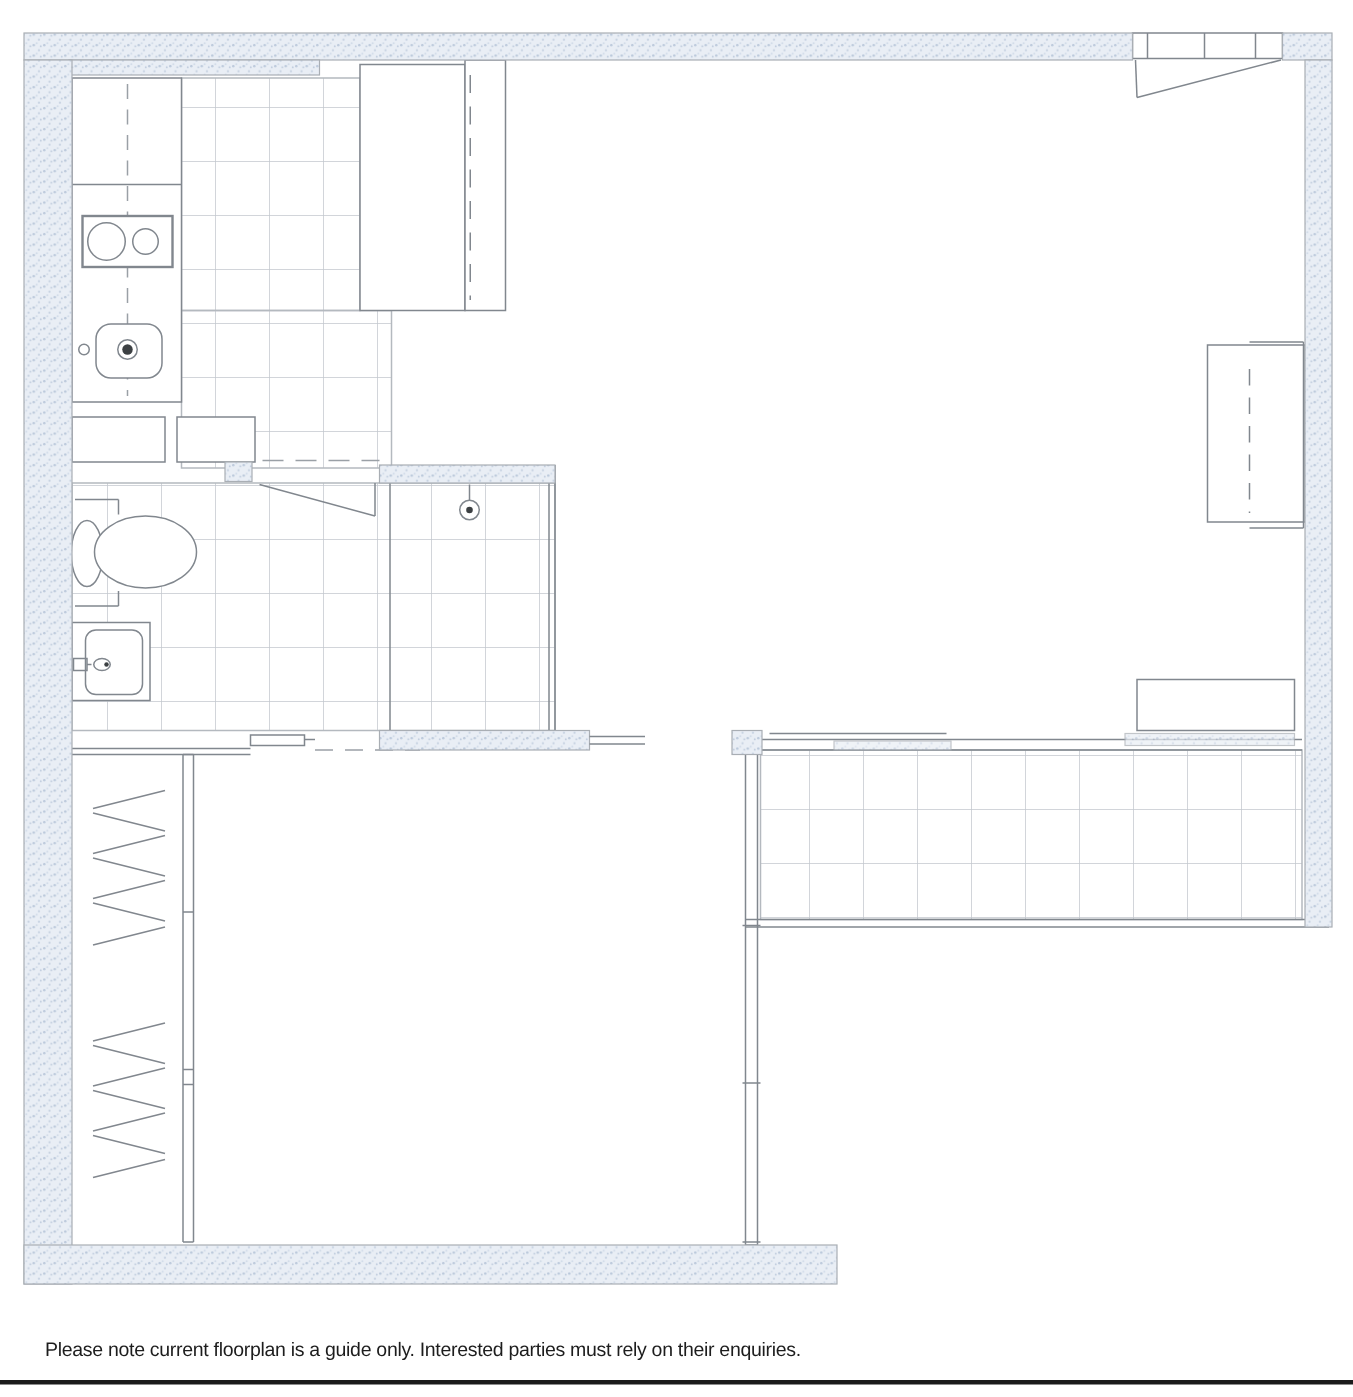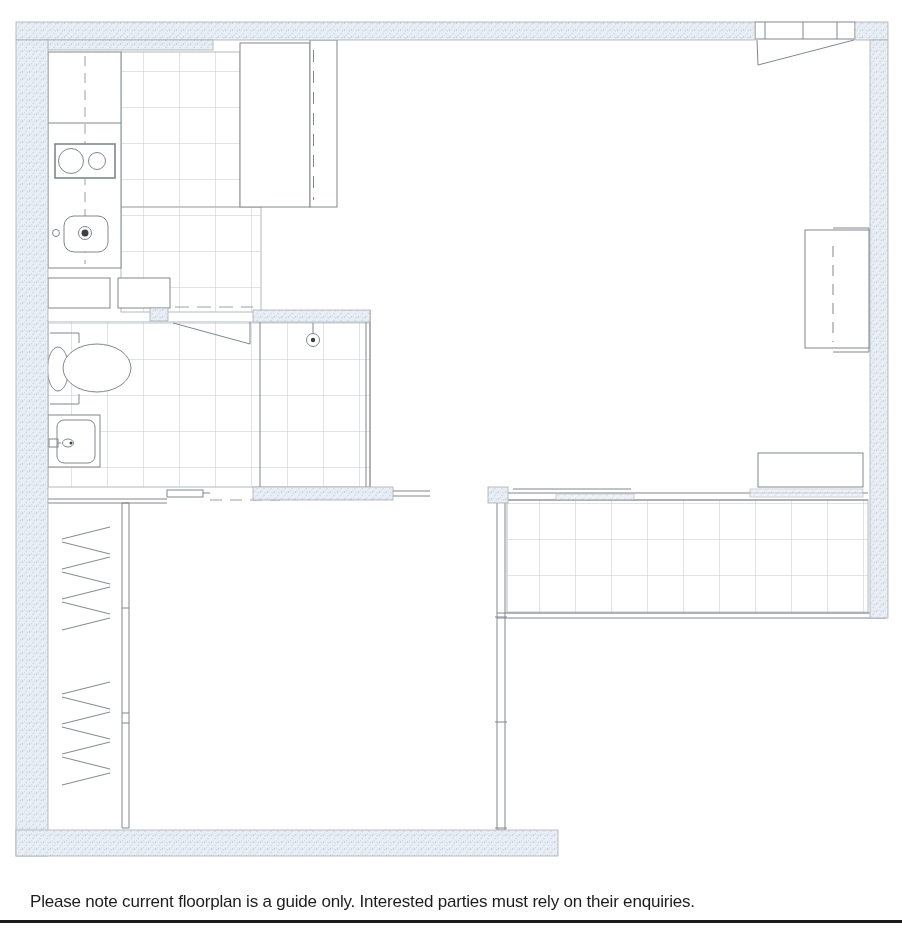--- a/index.html
+++ b/index.html
@@ -3,21 +3,21 @@
 <meta charset="utf-8">
 <style>
   html,body{margin:0;padding:0;background:#ffffff;}
   .canvas{
     position:relative;width:902px;height:931px;background:#ffffff;overflow:hidden;
     font-family:"Liberation Sans", sans-serif;
   }
   .plan-svg{position:absolute;left:0;top:0;}
   .disclaimer{
     position:absolute;left:30px;top:892px;width:860px;
-    font-size:17px;letter-spacing:-0.2px;color:#1d1d1d;white-space:nowrap;
+    font-size:13px;letter-spacing:-0.2px;color:#1d1d1d;white-space:nowrap;
   }
   .bottom-rule{
     position:absolute;left:0;top:920px;width:902px;height:3px;background:#1b1b1b;
   }
 </style>
 </head>
 <body>
 
 <div class="canvas">
 

